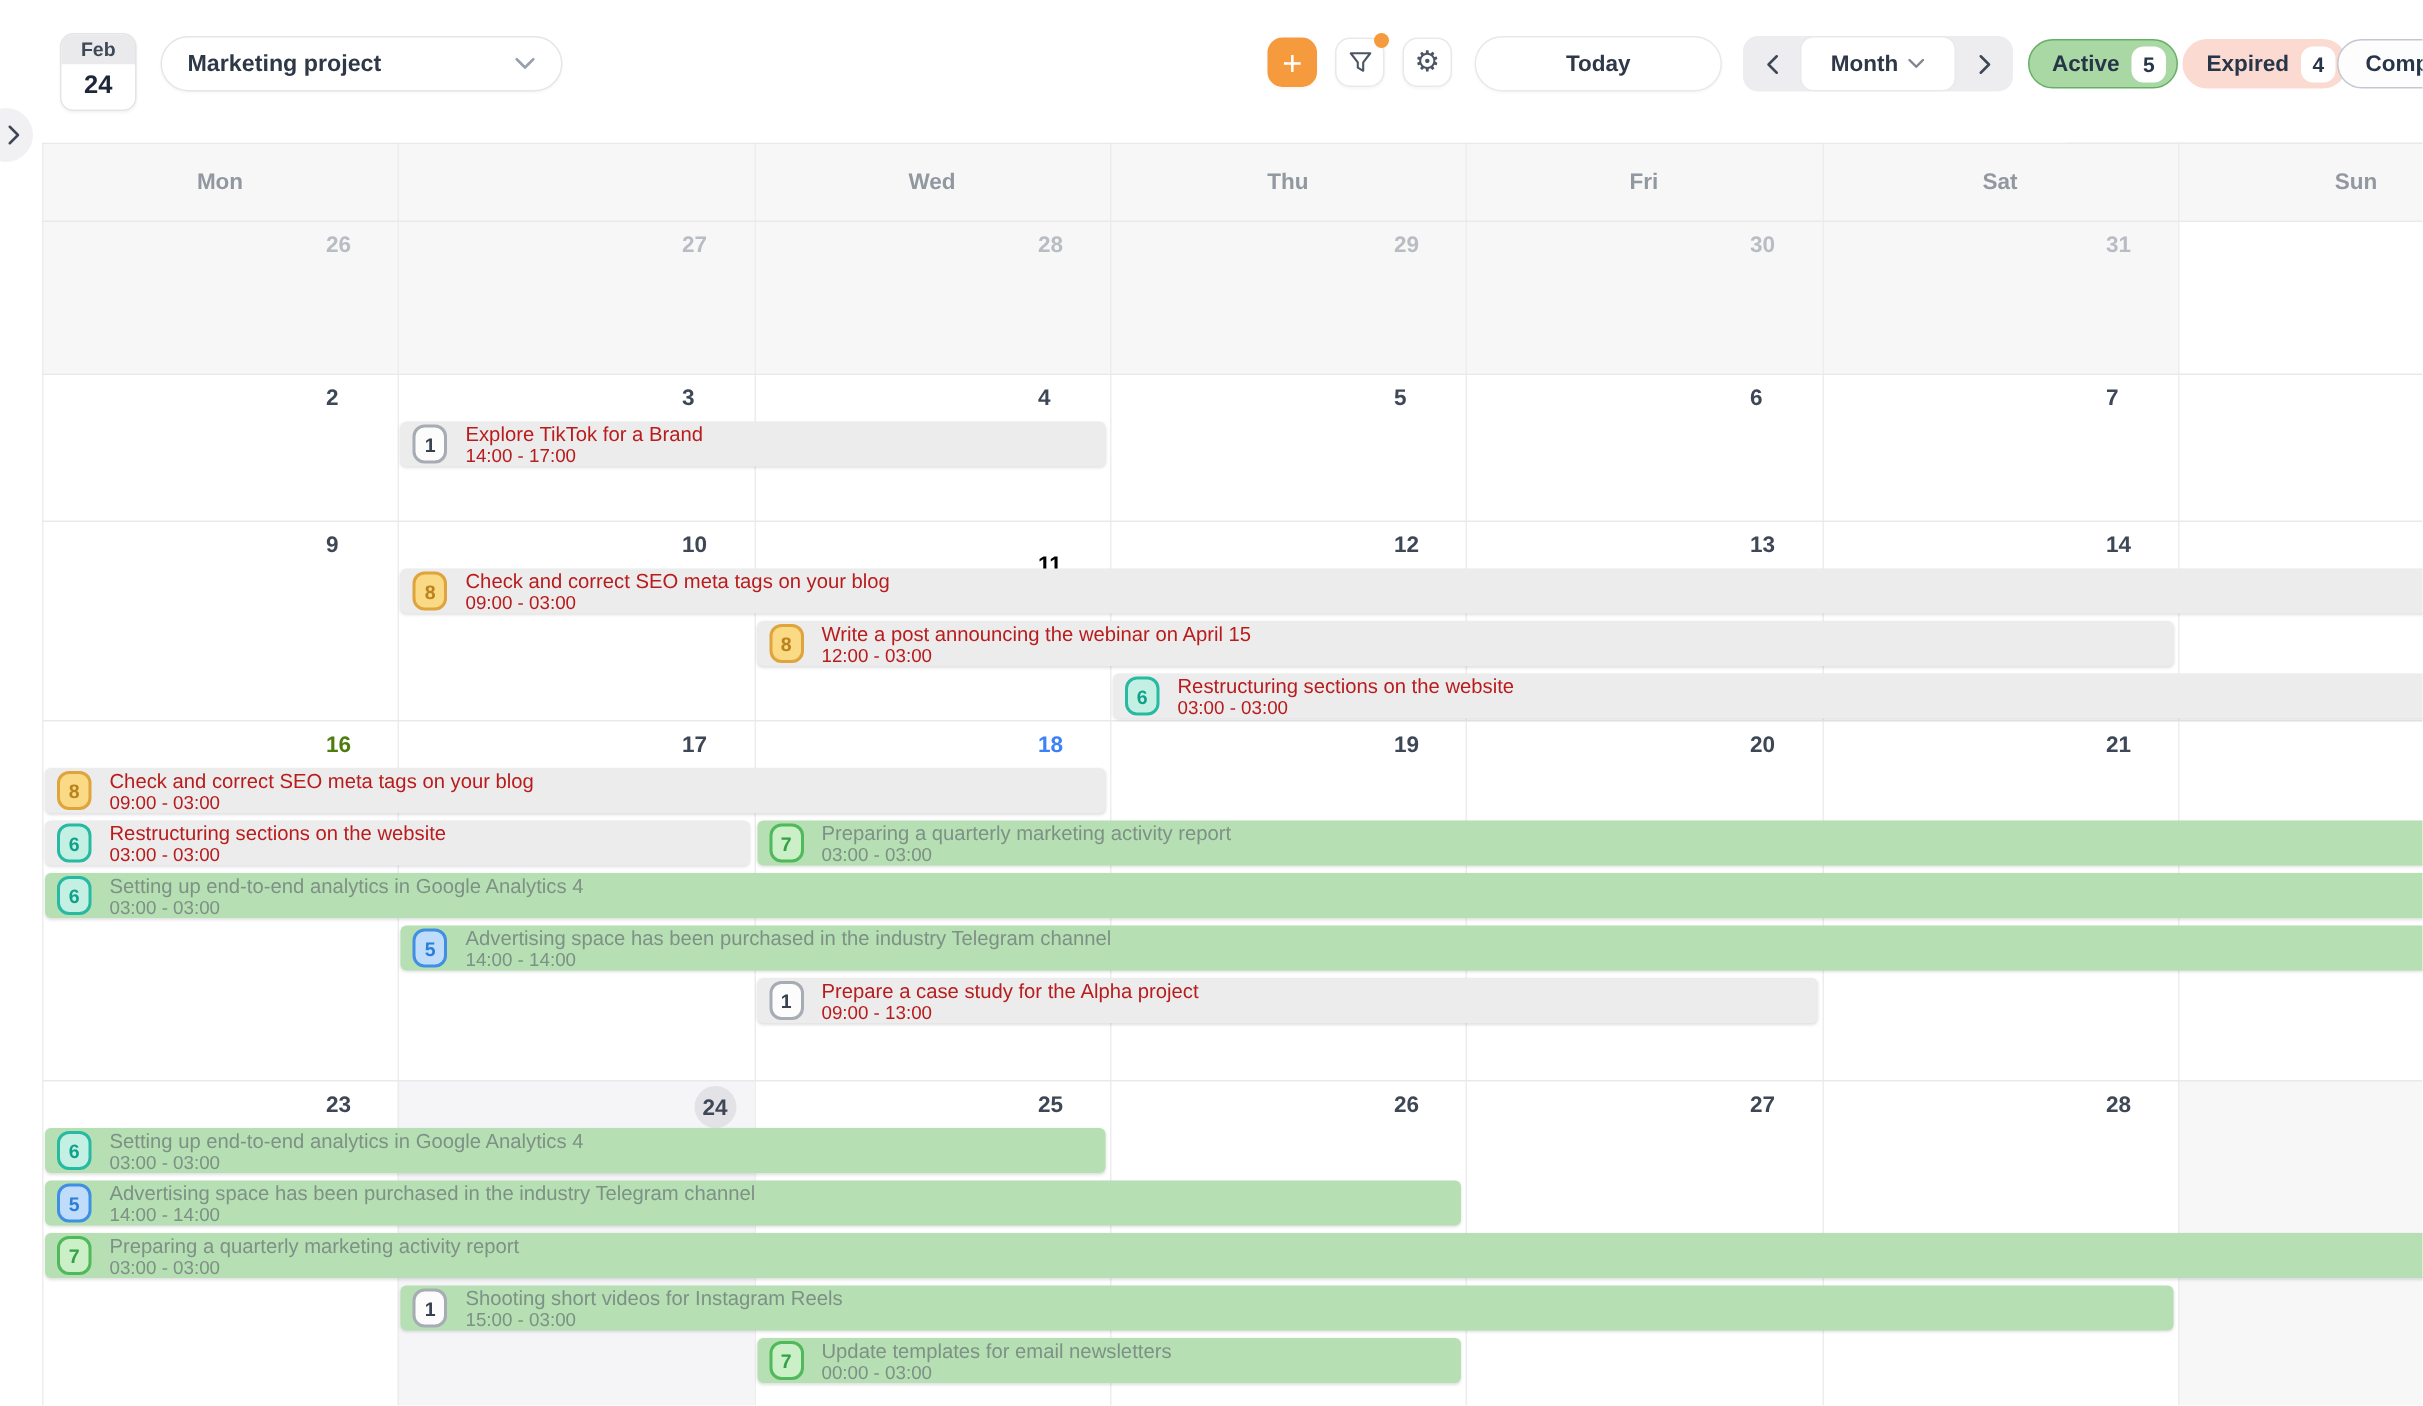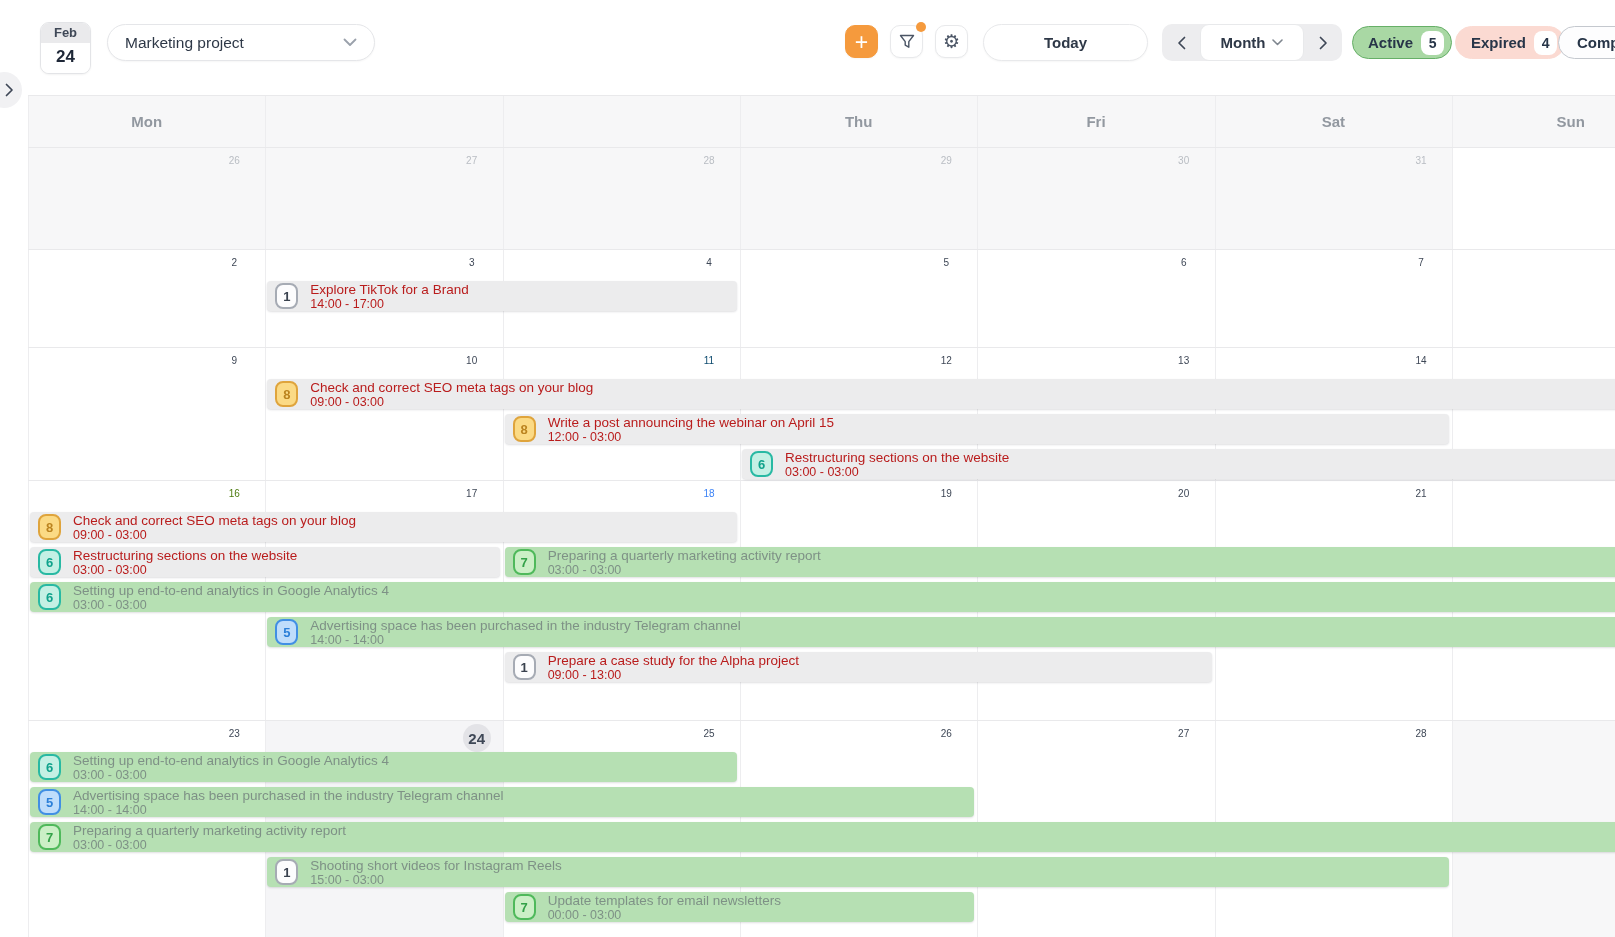--- a/index.html
+++ b/index.html
@@ -11,21 +11,21 @@
 
   .date-widget { position:absolute; left:40px; top:22px; width:51px; border:1px solid #E3E4E7;
     border-radius:9px; overflow:hidden; text-align:center; background:#fff;
     box-shadow:0 1px 2px rgba(0,0,0,.05); }
   .dw-month { background:#EAEAEC; font-size:13px; font-weight:bold; color:#3F4857; padding:2px 0 3px; }
   .dw-day { background:#fff; font-size:17px; font-weight:bold; color:#1E2737; padding:4px 0 6px; }
 
   .project-pill { position:absolute; left:107px; top:24px; width:268px; height:37px; background:#fff;
     border:1px solid #E5E6E9; border-radius:19px; display:flex; align-items:center;
     justify-content:space-between; padding:0 17px; cursor:pointer; box-shadow:0 1px 2px rgba(0,0,0,.04); }
-  .project-pill span { font-size:15.5px; font-weight:normal; color:#2E3847; }
+  .project-pill span { font-size:15.5px; font-weight:bold; color:#2E3847; }
 
   .sidebar-toggle { position:absolute; left:-14px; top:72px; width:36px; height:36px; border-radius:50%;
     background:#F1F1F3; border:none; display:flex; align-items:center; justify-content:flex-end;
     padding-right:8px; z-index:6; cursor:pointer; }
 
   .iconbtn { position:absolute; top:25px; width:33px; height:33px; border-radius:10px;
     display:flex; align-items:center; justify-content:center; cursor:pointer; border:1px solid #E8E9EB;
     background:#fff; box-shadow:0 1px 2px rgba(0,0,0,.04); }
   .btn-plus { left:845px; background:#F59A3D; border-color:#F59A3D; }
   .btn-plus span { color:#fff; font-size:23px; font-weight:400; line-height:30px; }
@@ -59,21 +59,21 @@
     align-items:center; justify-content:center; font-size:14px; font-weight:bold; color:#273548; padding:0 4px; }
 
   
   #grid { position:absolute; left:0; top:0; width:1615px; height:691px; z-index:1; }
   .hdr-bg { position:absolute; background:#F7F7F8; }
   .day-hdr { position:absolute; display:flex; align-items:center; justify-content:center;
     font-size:15px; font-weight:bold; color:#9298A0; }
   .cell { position:absolute; }
   .vline { position:absolute; width:1px; background:#EDEDEF; }
   .hline { position:absolute; height:1px; background:#E9E9EB; }
-  .date-label { position:absolute; font-size:10px; font-weight:normal; text-align:center; width:34px; }
+  .date-label { position:absolute; font-size:15px; font-weight:bold; text-align:left; width:34px; }
   .today-circle { position:absolute; width:28px; height:28px; border-radius:50%; background:#E3E3E7;
     display:flex; align-items:center; justify-content:center; font-size:15px; font-weight:bold; color:#3E4756; }
 
   .event { position:absolute; display:flex; align-items:center; border-radius:4px;
     box-shadow:0 1px 2px rgba(50,50,60,.15); cursor:pointer; }
   .event.gray { background:#ECECED; }
   .event.green { background:#B6E0B3; }
   .event.cut { border-top-right-radius:0; border-bottom-right-radius:0; }
   .badge { width:23px; height:26px; margin:0 12px 0 8px; border-radius:8px; border:2px solid;
     display:flex; align-items:center; justify-content:center; font-size:13px; font-weight:bold;
@@ -136,39 +136,40 @@
     <div class="vline" style="left: 977.333px; top: 95px; height: 842px;"></div>
     <div class="vline" style="left: 1214.67px; top: 95px; height: 842px;"></div>
     <div class="vline" style="left: 1452px; top: 95px; height: 842px;"></div>
     <div class="hline" style="left: 28px; top: 95px; width: 1587px;"></div>
     <div class="hline" style="left: 28px; top: 147px; width: 1587px;"></div>
     <div class="hline" style="left: 28px; top: 249px; width: 1587px;"></div>
     <div class="hline" style="left: 28px; top: 347px; width: 1587px;"></div>
     <div class="hline" style="left: 28px; top: 480px; width: 1587px;"></div>
     <div class="hline" style="left: 28px; top: 720px; width: 1587px;"></div>
     <div class="day-hdr" style="left: 28px; top: 95px; width: 237.333px; height: 52px;">Mon</div>
+    <div class="day-hdr" style="left: 502.667px; top: 95px; width: 237.333px; height: 52px;">Wed</div>
     <div class="day-hdr" style="left: 740px; top: 95px; width: 237.333px; height: 52px;">Thu</div>
     <div class="day-hdr" style="left: 1214.67px; top: 95px; width: 237.333px; height: 52px;">Sat</div>
     <div class="day-hdr" style="left: 977.333px; top: 95px; width: 237.333px; height: 52px;">Fri</div>
     <div class="day-hdr" style="left: 1452px; top: 95px; width: 237.333px; height: 52px;">Sun</div>
     <div class="date-label" style="left: 217.333px; top: 155px; color: rgb(185, 189, 195);">26</div>
     <div class="date-label" style="left: 454.667px; top: 155px; color: rgb(185, 189, 195);">27</div>
     <div class="date-label" style="left: 692px; top: 155px; color: rgb(185, 189, 195);">28</div>
     <div class="date-label" style="left: 929.333px; top: 155px; color: rgb(185, 189, 195);">29</div>
     <div class="date-label" style="left: 1166.67px; top: 155px; color: rgb(185, 189, 195);">30</div>
     <div class="date-label" style="left: 1404px; top: 155px; color: rgb(185, 189, 195);">31</div>
     <div class="date-label" style="left: 217.333px; top: 257px; color: rgb(62, 71, 86);">2</div>
     <div class="date-label" style="left: 454.667px; top: 257px; color: rgb(62, 71, 86);">3</div>
     <div class="date-label" style="left: 692px; top: 257px; color: rgb(62, 71, 86);">4</div>
     <div class="date-label" style="left: 929.333px; top: 257px; color: rgb(62, 71, 86);">5</div>
     <div class="date-label" style="left: 1166.67px; top: 257px; color: rgb(62, 71, 86);">6</div>
     <div class="date-label" style="left: 1404px; top: 257px; color: rgb(62, 71, 86);">7</div>
     <div class="date-label" style="left: 217.333px; top: 355px; color: rgb(62, 71, 86);">9</div>
     <div class="date-label" style="left: 454.667px; top: 355px; color: rgb(62, 71, 86);">10</div>
-    <div class="date-label" style="left: 692px; top: 355px; color: #0c4a6e;">11</div>
+    <div class="date-label" style="left: 692px; top: 368px; color: #000000;">11</div>
     <div class="date-label" style="left: 929.333px; top: 355px; color: rgb(62, 71, 86);">12</div>
     <div class="date-label" style="left: 1166.67px; top: 355px; color: rgb(62, 71, 86);">13</div>
     <div class="date-label" style="left: 1404px; top: 355px; color: rgb(62, 71, 86);">14</div>
     <div class="date-label" style="left: 217.333px; top: 488px; color: #4d7c0f;">16</div>
     <div class="date-label" style="left: 454.667px; top: 488px; color: rgb(62, 71, 86);">17</div>
     <div class="date-label" style="left: 692px; top: 488px; color: #3b82f6;">18</div>
     <div class="date-label" style="left: 929.333px; top: 488px; color: rgb(62, 71, 86);">19</div>
     <div class="date-label" style="left: 1166.67px; top: 488px; color: rgb(62, 71, 86);">20</div>
     <div class="date-label" style="left: 1404px; top: 488px; color: rgb(62, 71, 86);">21</div>
     <div class="date-label" style="left: 217.333px; top: 728px; color: rgb(62, 71, 86);">23</div>

